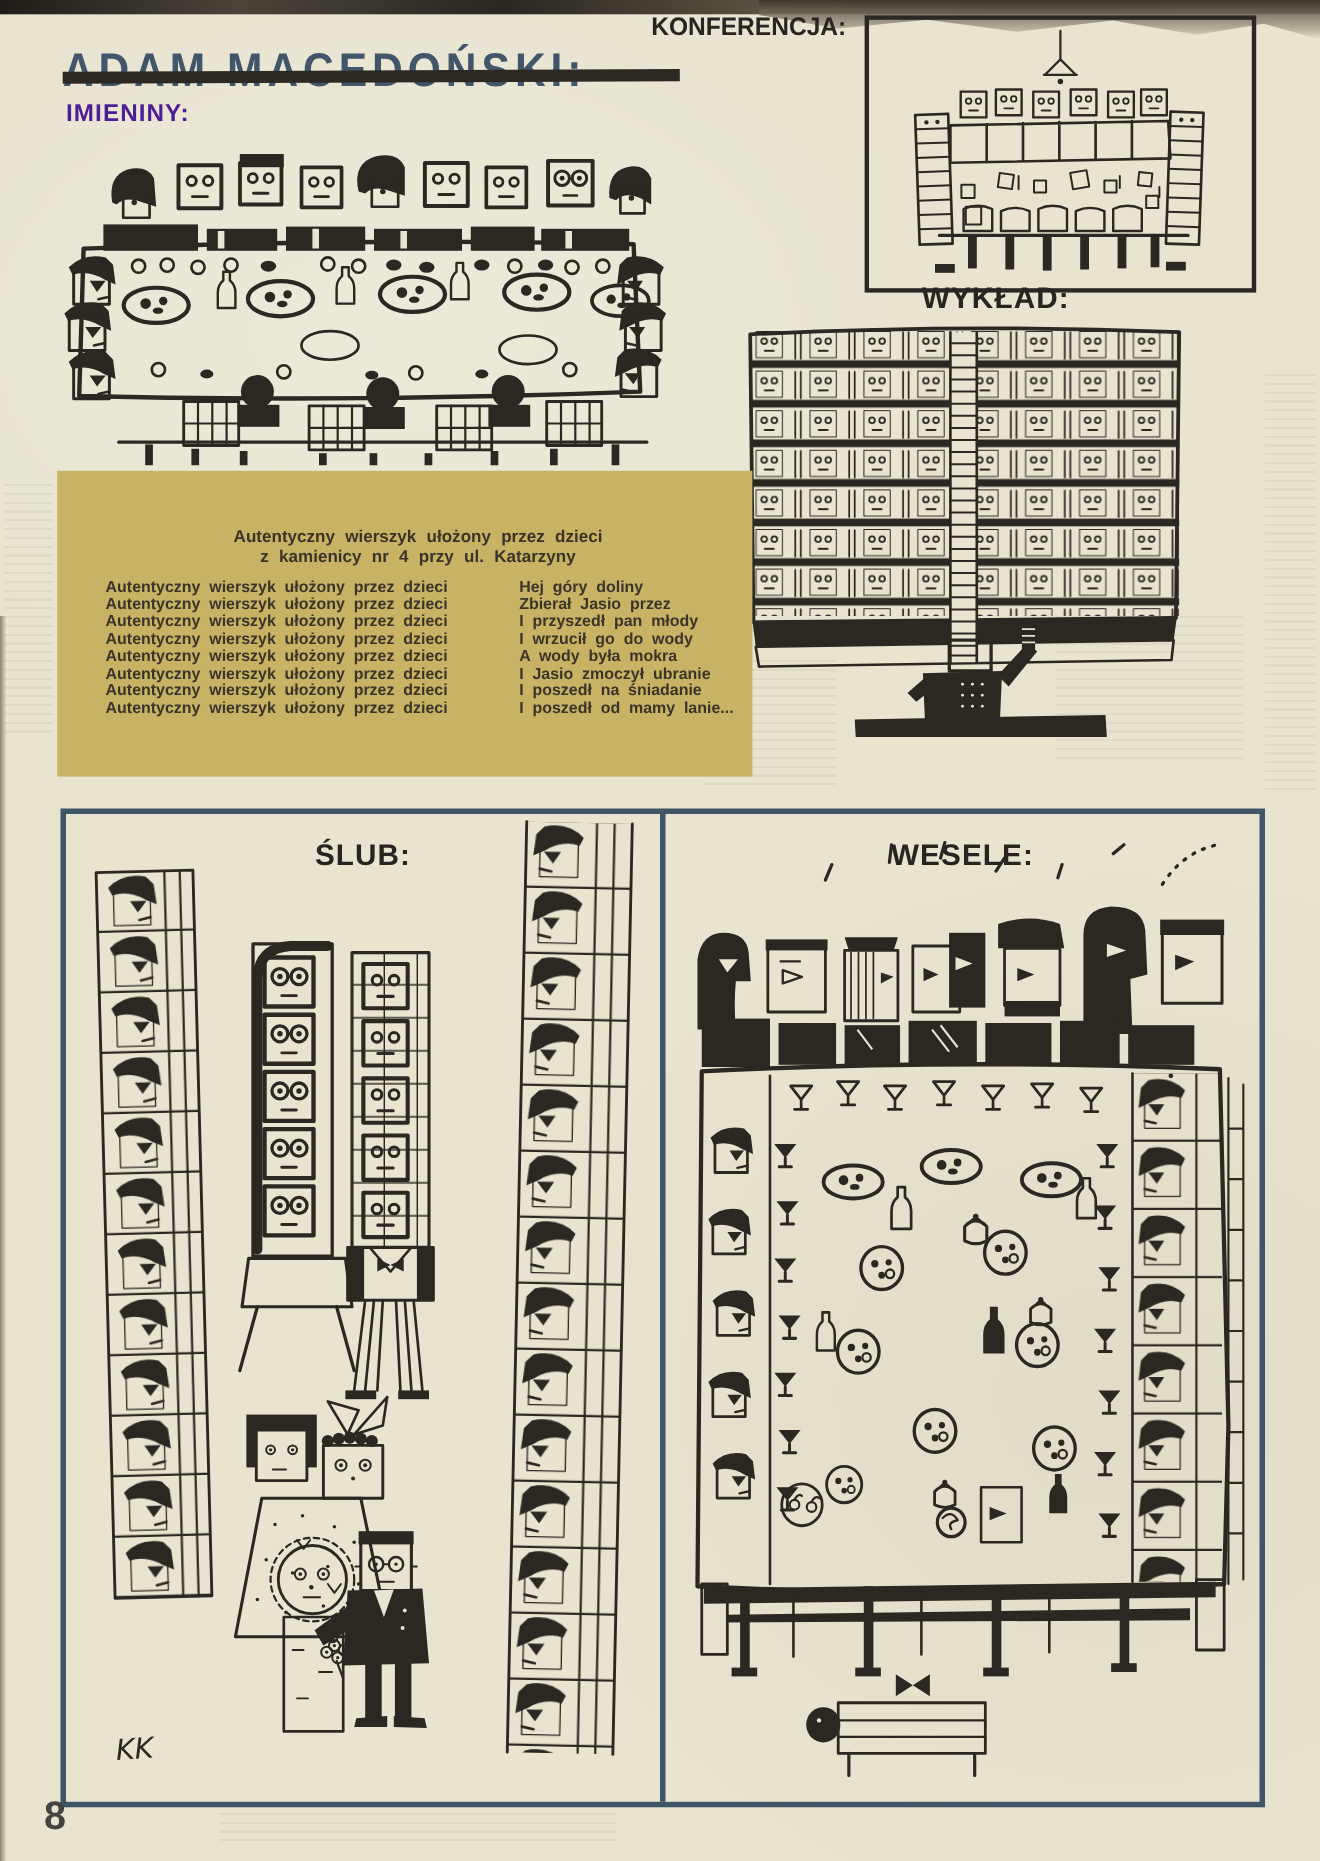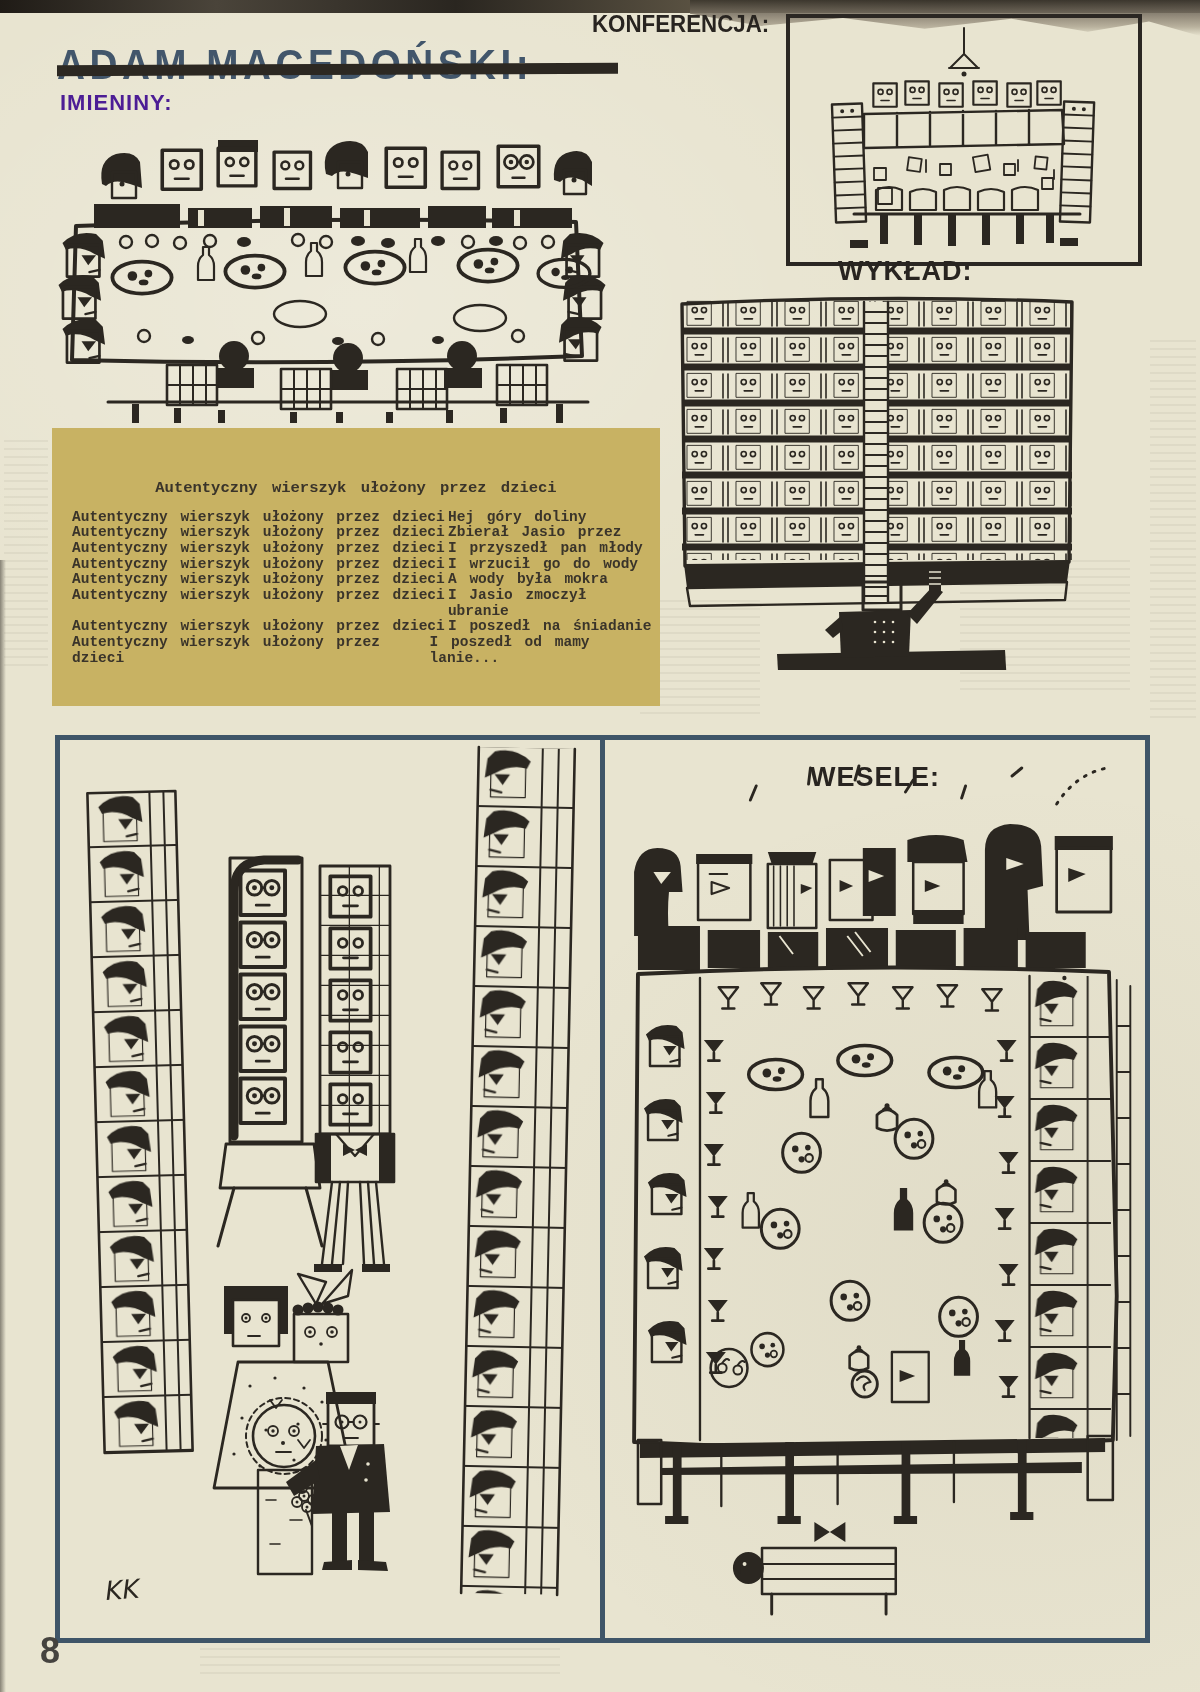--- a/index.html
+++ b/index.html
@@ -23,21 +23,21 @@
   
   .artist-title{left:57px;top:11px;font-size:43px;font-weight:700;letter-spacing:5px;
     color:#42566b;transform:scaleX(.9);transform-origin:0 0;white-space:nowrap;}
   .title-bar{left:57px;top:64px;width:561px;height:11px;background:#2c2822;transform:rotate(-.25deg);}
   .imieniny-label{left:60px;top:90px;font-size:22px;font-weight:700;color:#4c1d95;letter-spacing:1px;}
   .konferencja-label{left:592px;top:11px;font-size:23px;font-weight:700;color:#282420;transform:scaleX(.97);transform-origin:0 0;}
   .wyklad-label{left:838px;top:256px;font-size:27px;font-weight:700;color:#282420;letter-spacing:1px;}
   .konf-box{left:786px;top:14px;width:348px;height:244px;border:4px solid #2b2723;}
   
   .goldbox{left:52px;top:428px;width:608px;height:278px;background:#c8b263;color:#3a342a;
-    font-family:Liberation Mono, monospace;}
+    font-family:Liberation Sans, sans-serif;padding-left:24px;}
   .goldbox .hdr{margin-top:52px;text-align:center;font-size:15.5px;font-weight:700;
     line-height:17.5px;word-spacing:5px;}
   .poem-rows{margin:12px 0 0 20px;font-size:14.5px;font-weight:700;line-height:15.7px;word-spacing:4px;}
   .poem-row{display:flex;}
   .poem-row .pl{width:376px;}
   
   .panels{left:55px;top:735px;width:1085px;height:898px;border:5px solid #3f5568;display:flex;}
   .panel-l{width:540px;border-right:5px solid #3f5568;position:relative;}
   .panel-r{flex:1;position:relative;padding-left:15px;}
   .panel-label{position:absolute;left:0;right:0;top:22px;text-align:center;
@@ -357,20 +357,21 @@
     <polygon class="fl" points="130,8 156,-20 166,-14 140,18"></polygon>
     <rect class="fl" x="152" y="-40" width="12" height="26"></rect>
     <path d="M152,-34 h12 M152,-28 h12 M152,-22 h12" stroke="#e8e4d0" stroke-width="1.6"></path>
     <polygon class="fl" points="64,10 48,24 56,32 66,24"></polygon>
   </g>
 </svg>
 
 <div class="abs goldbox">
   <div class="hdr">
     <div>Autentyczny wierszyk ułożony przez dzieci</div>
+    <div>z kamienicy nr 4 przy ul. Katarzyny</div>
   </div>
   <div class="poem-rows">
       <div class="poem-row">
       <span class="pl">Autentyczny wierszyk ułożony przez dzieci</span>
       <span class="pr">Hej góry doliny</span>
     </div>
       <div class="poem-row">
       <span class="pl">Autentyczny wierszyk ułożony przez dzieci</span>
       <span class="pr">Zbierał Jasio przez</span>
     </div>
@@ -525,20 +526,21 @@
           <circle cx="308" cy="724" r="1.8" fill="#e8e4d0"></circle>
             <circle cx="306" cy="740" r="1.8" fill="#e8e4d0"></circle>
           <rect class="fl" x="272" y="772" width="15" height="50"></rect>
             <rect class="fl" x="299" y="772" width="15" height="50"></rect>
           <polygon class="fl" points="264,822 292,820 292,830 262,830"></polygon>
             <polygon class="fl" points="298,820 326,822 328,831 298,830"></polygon>
         </g>
       </g>
       <text x="46" y="860" font-size="26" fill="#2b2721" font-family="DejaVu Sans, sans-serif" transform="rotate(-4 46 860)" font-style="italic">KK</text>
     </svg>
+    <div class="panel-label">ŚLUB:</div>
   </div>
 
   <div class="panel-r">
     <svg class="cartoon" style="left:0;top:0" width="535" height="888" viewBox="0 0 552 888" preserveAspectRatio="none">
 
       <path class="st" d="M150,60 l6,-14 M210,44 l2,-16 M258,40 l4,-14 M310,52 l8,-12 M420,36 l10,-8 M368,58 l4,-12" stroke-width="3"></path>
       <path class="st" d="M466,64 q20,-30 52,-36" stroke-width="3" stroke-dasharray="2,8"></path>
       <circle class="fl" cx="472" cy="210" r="2.2"></circle>
         <circle class="fl" cx="470" cy="224" r="2.2"></circle>
         <circle class="fl" cx="474" cy="238" r="2.2"></circle>

